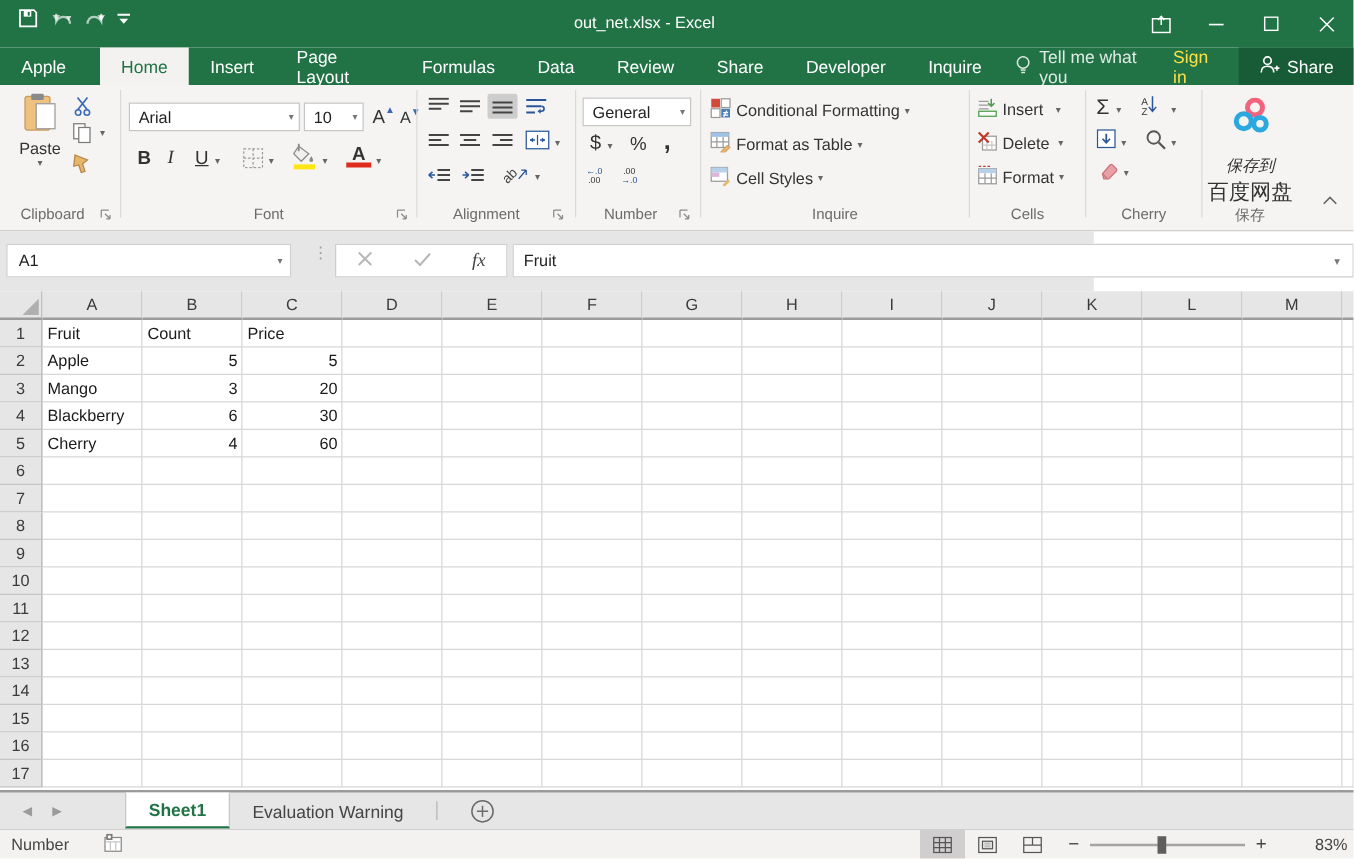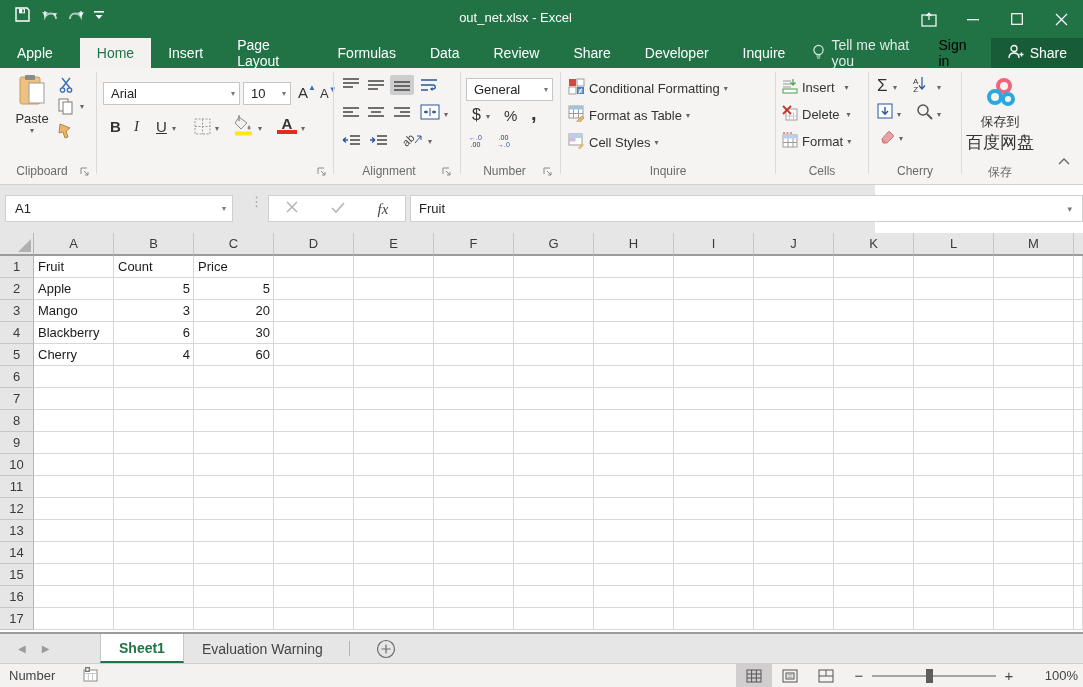--- a/index.html
+++ b/index.html
@@ -18,21 +18,21 @@
   .qat .dd { color:rgba(255,255,255,.75); font-size:8px; margin-left:-6px; }
   .title { top:10px; left:0; width:1031px; text-align:center; color:#fff; font-size:13px; }
   .wincontrols { right:0; top:0; height:38px; display:flex; align-items:center; }
   .winbtn { width:44px; height:38px; display:flex; align-items:center; justify-content:center; }
 
   
   .tabrow { left:0; top:38px; width:1083px; height:30px; background:#217346; display:flex; align-items:stretch; }
   .rtab { color:#fff; font-size:14px; padding:0 17px; display:flex; align-items:center; }
   .rtab.active { background:#f3f2f1; color:#217346; }
   .tellme { display:flex; align-items:center; gap:6px; color:rgba(255,255,255,.85); font-size:14px; padding:0 10px; }
-  .signin { color:#000000; font-size:14px; padding:0 12px; display:flex; align-items:center; }
+  .signin { color:#fde047; font-size:14px; padding:0 12px; display:flex; align-items:center; }
   .sharebtn { background:#185c37; color:#fff; font-size:14px; display:flex; align-items:center; gap:6px; padding:0 16px; margin-left:4px; }
 
   
   .ribbon { left:0; top:68px; width:1083px; height:117px; background:#f5f4f2; border-bottom:1px solid #d2d0ce; }
   .gsep { position:absolute; top:4px; height:102px; width:1px; background:#dcdad8; }
   .glabel { position:absolute; top:94px; width:100%; text-align:center; font-size:12px; color:#6b6b6b; }
   .group { position:absolute; top:2px; height:112px; }
   .launcher { position:absolute; top:95px; }
   .combo { background:#fff; border:1px solid #c8c6c4; height:23px; display:flex; align-items:center; padding:0 4px 0 7px; font-size:13px; color:#222; }
   .combo .dd { margin-left:auto; color:#777; font-size:8px; }
@@ -256,20 +256,21 @@
             <path d="M16 11 c2 2.6 2 4.5 0 4.5 c-2 0 -2 -1.9 0 -4.5z" fill="#8a8a8a"></path>
             <rect x="2" y="17.5" width="17" height="4" fill="#ffe612"></rect>
           </svg>
       </span>
       <span class="abs ddarrow" style="left:159px;top:54px;">▾</span>
       <span class="abs" style="left:178px;top:45px;width:20px;text-align:center;">
         <span style="font-size:15px;font-weight:bold;color:#333;">A</span>
         <span style="display:block;height:4px;background:#e02b1f;margin-top:-2px;"></span>
       </span>
       <span class="abs ddarrow" style="left:202px;top:54px;">▾</span>
+      <div class="glabel">Font</div>
       <span class="launcher" style="left:218px;">
         <svg width="10" height="10" viewBox="0 0 10 10">
             <path d="M1 1 v6 M1 1 h6" stroke="#8a8a8a"></path>
             <path d="M4 4 L8 8 M8 8 v-3 M8 8 h-3" stroke="#8a8a8a"></path>
           </svg>
       </span>
     </div>
     <div class="gsep" style="left:333px;"></div>
 
     <div class="group" style="left:336px;width:122px;">
@@ -489,21 +490,21 @@
 
     <div class="group" style="left:964px;width:72px;">
       <div class="abs btn-big" style="left:0;top:8px;width:72px;">
         <span>
           <svg width="36" height="30" viewBox="0 0 36 30">
               <circle cx="22" cy="8" r="6" fill="none" stroke="#f2647e" stroke-width="4"></circle>
               <circle cx="13" cy="19" r="6" fill="none" stroke="#2ba8e0" stroke-width="4"></circle>
               <circle cx="26" cy="21" r="5" fill="none" stroke="#2ba8e0" stroke-width="4"></circle>
             </svg>
         </span>
-        <span style="font-size:13px;color:#333;margin-top:2px;">保存到</span>
+        <span style="font-size:13px;color:#333;margin-top:13px;font-style:italic;">保存到</span>
         <span style="font-size:17px;color:#333;">百度网盘</span>
       </div>
       <div class="glabel">保存</div>
     </div>
 
     <span class="abs chev-collapse" style="left:1058px;top:88px;">
       <svg width="12" height="8" viewBox="0 0 12 8">
           <path d="M1 7 L6 2 L11 7" fill="none" stroke="#666" stroke-width="1.4"></path>
         </svg>
     </span>
@@ -859,17 +860,17 @@
             <path d="M1 7 h14 M8 1 v6" stroke="#555"></path>
           </svg>
       </span>
     </div>
     <div class="zoomctl">
       <span class="zoomminus">−</span>
       <span class="zoomtrack">
           <span class="zoomhandle"></span>
         </span>
       <span class="zoomplus">+</span>
-      <span class="zoomlabel">100%</span>
+      <span class="zoomlabel">83%</span>
     </div>
   </div>
 
 </div>
 
 </body></html>

